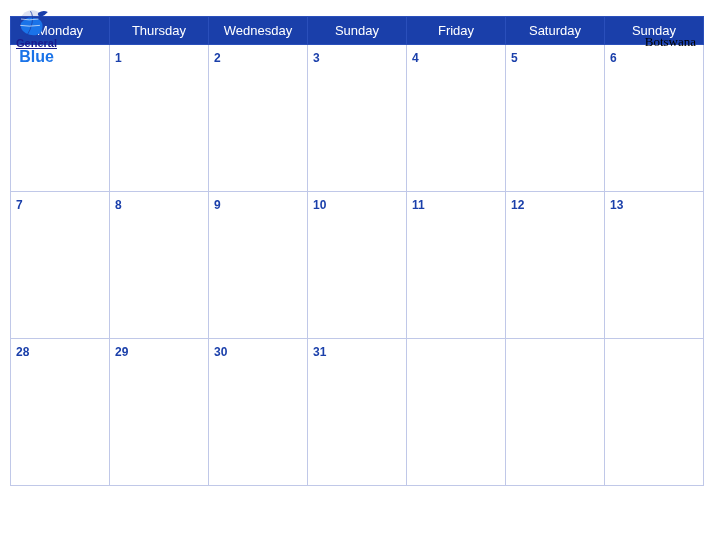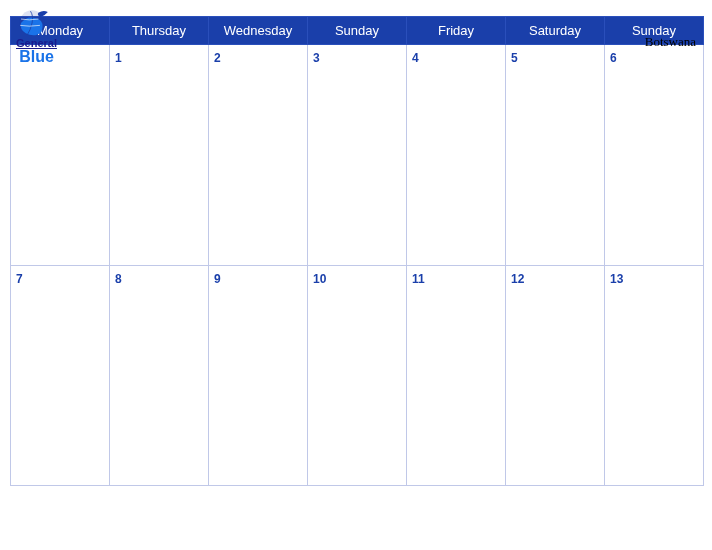--- a/index.html
+++ b/index.html
@@ -145,15 +145,24 @@
         </tr>
         <tr class="data-row">
           <td class="filled-cell"><span class="day-num">7</span></td>
           <td class="filled-cell"><span class="day-num">8</span></td>
           <td class="filled-cell"><span class="day-num">9</span></td>
           <td class="filled-cell"><span class="day-num">10</span></td>
           <td class="filled-cell"><span class="day-num">11</span></td>
           <td class="filled-cell"><span class="day-num">12</span></td>
           <td class="filled-cell"><span class="day-num">13</span></td>
         </tr>
+        <tr class="data-row">
+          <td class="filled-cell"><span class="day-num">28</span></td>
+          <td class="filled-cell"><span class="day-num">29</span></td>
+          <td class="filled-cell"><span class="day-num">30</span></td>
+          <td class="filled-cell"><span class="day-num">31</span></td>
+          <td class="empty-cell"></td>
+          <td class="empty-cell"></td>
+          <td class="empty-cell"></td>
+        </tr>
       </tbody>
   </table>
 </div>
 
 </body></html>

